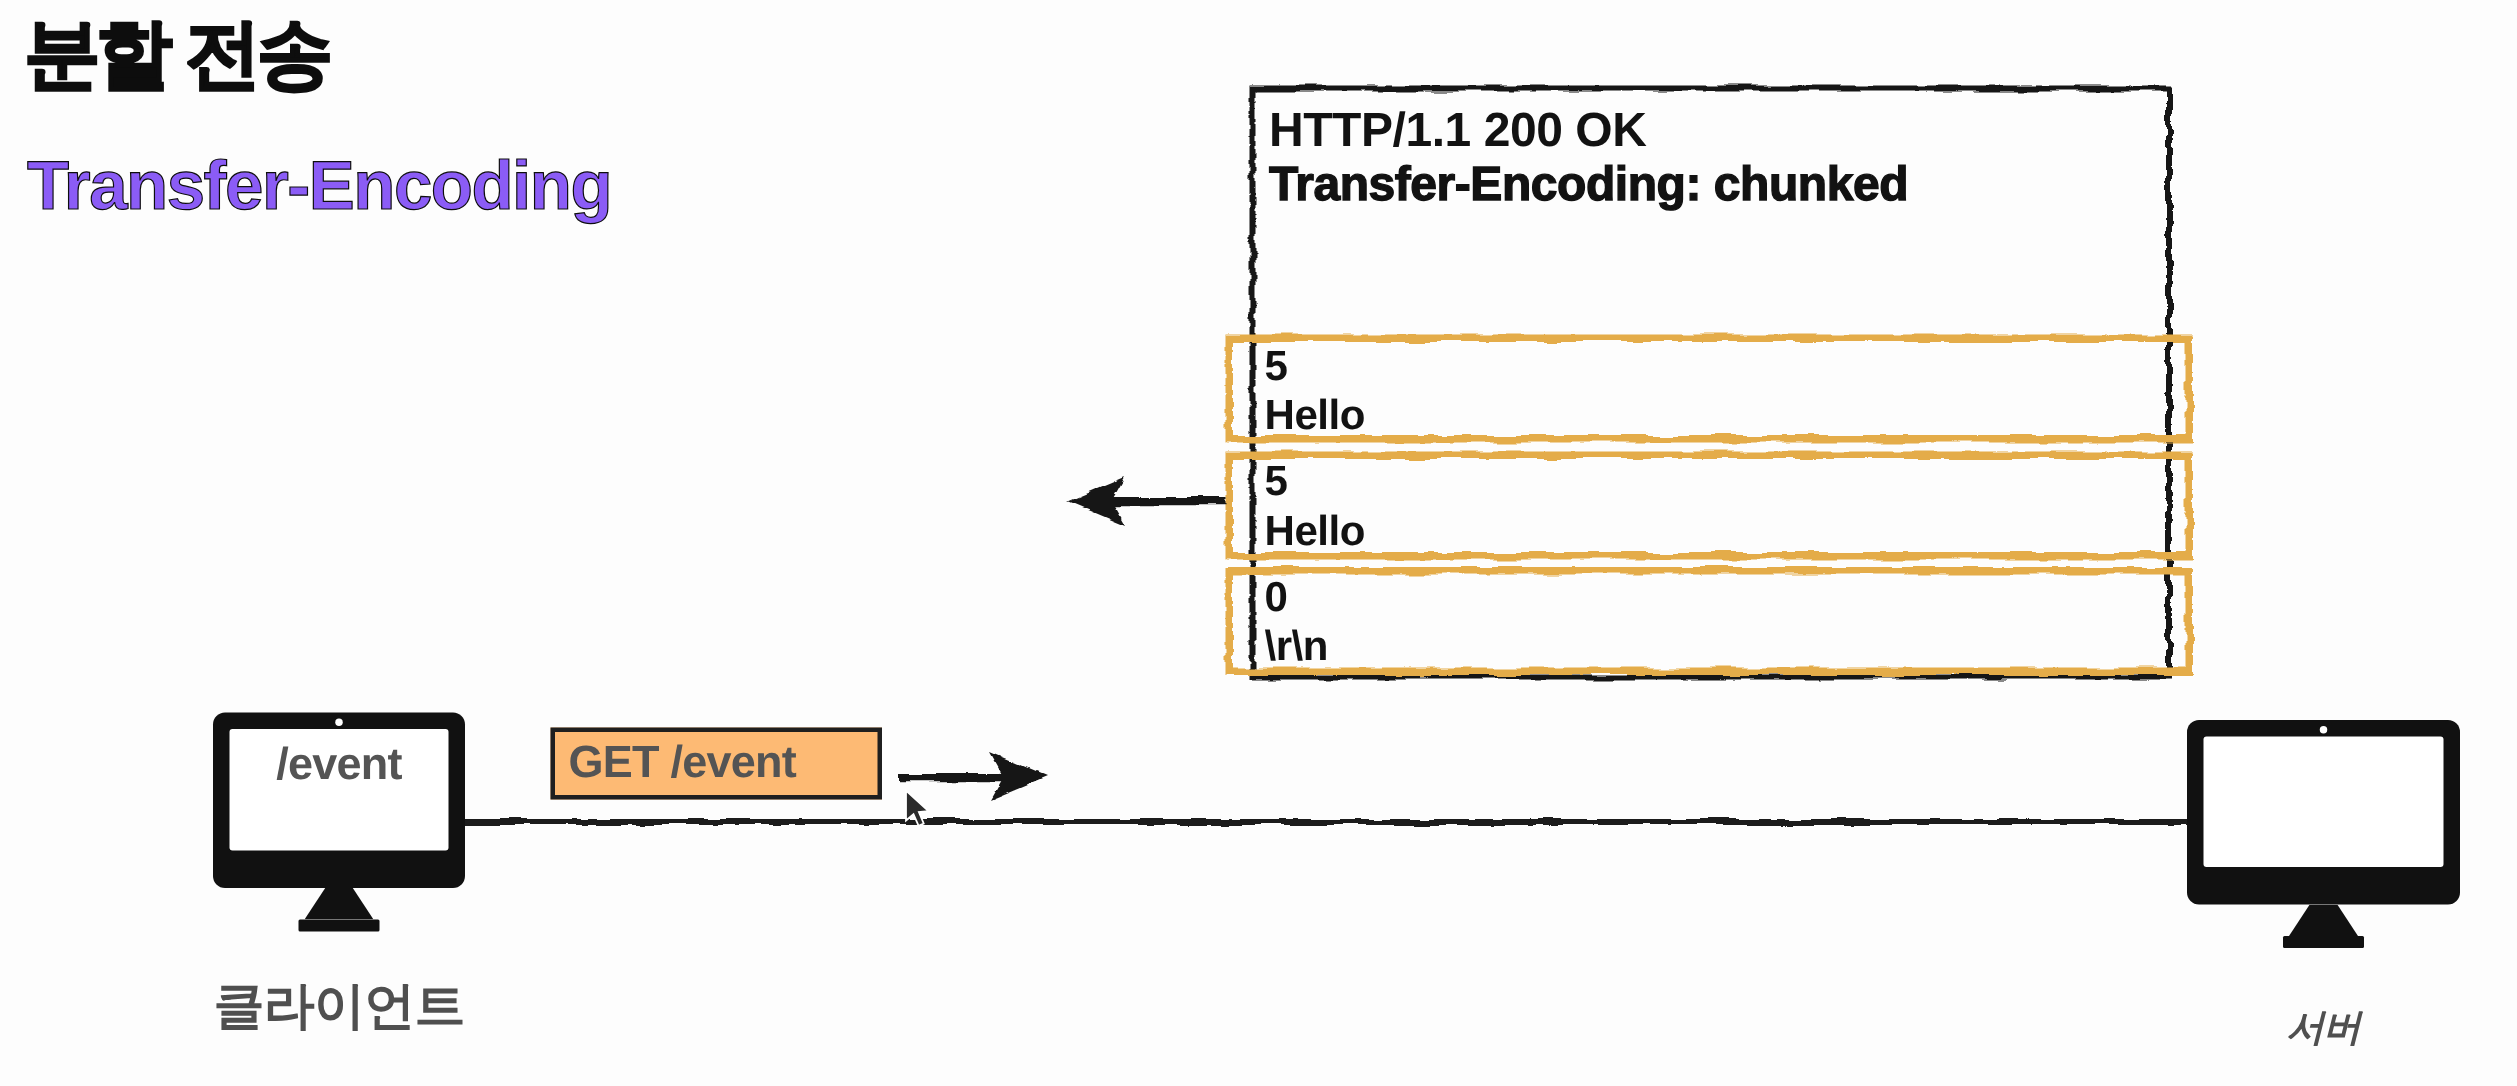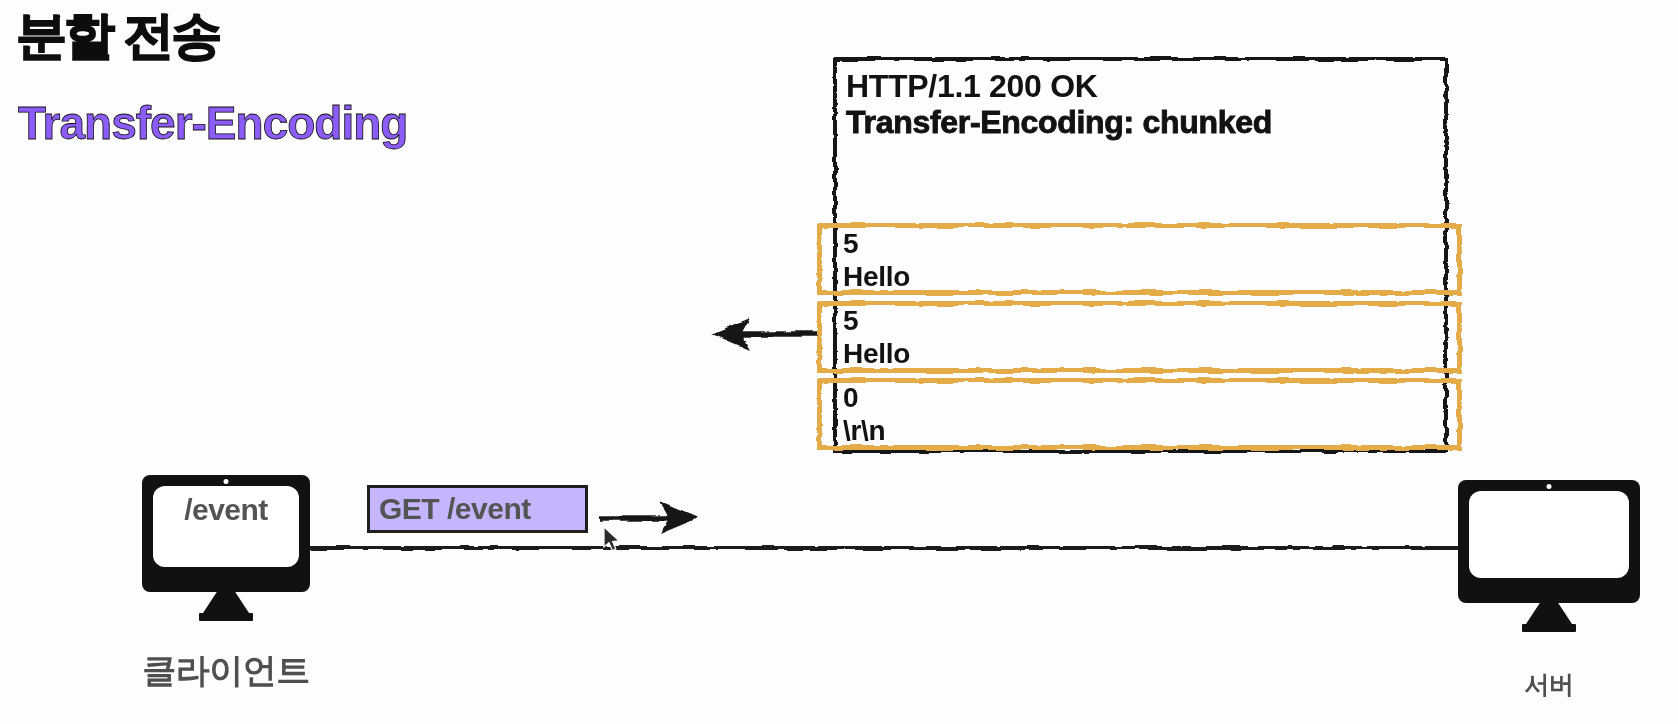--- a/index.html
+++ b/index.html
@@ -55,32 +55,32 @@
     font-size:28px; font-weight:bold; line-height:33px;
     color:#121212; letter-spacing:-0.3px;
   }
   .chunk-t0 { top:227px; }
   .chunk-t1 { top:304px; }
   .chunk-t2 { top:381px; }
 
   
   .get-box {
     left:367px; top:485px; width:221px; height:48px;
-    border:3px solid #1f1f1f; background:#c4b5fd;
+    border:3px solid #1f1f1f; background:#fdba74;
     display:flex; align-items:center; padding-left:9px;
     font-size:30px; font-weight:bold; color:#545454; letter-spacing:-0.5px;
   }
 
   
   .long-line { left:302px; top:546px; width:1158px; height:4px; background:#1c1c1c; }
 
   
   .monitor .frame { position:relative; background:#111; border-radius:8px; }
   .monitor .screen {
-    position:absolute; background:#fff; border-radius:12px;
+    position:absolute; background:#fff; border-radius:2px;
     left:11px; right:11px; top:11px; bottom:25px;
     display:flex; justify-content:center;
   }
   .monitor .cam {
     position:absolute; top:4px; left:50%; transform:translateX(-50%);
     width:5px; height:5px; border-radius:50%; background:#fff; z-index:2;
   }
   .monitor .neck {
     margin:0 auto; width:46px; height:21px; background:#111;
     clip-path:polygon(30% 0, 70% 0, 100% 100%, 0 100%);
@@ -91,21 +91,21 @@
   .server-monitor { left:1458px; top:480px; width:182px; }
   .server-monitor .frame { height:123px; }
   .screen-text {
     margin-top:7px; font-size:30px; font-weight:bold;
     color:#545454; letter-spacing:-0.5px;
   }
   .node-label {
     text-align:center; font-weight:bold; color:#4f4f4f; letter-spacing:-0.5px;
   }
   .client-label { left:132px; top:648px; width:188px; font-size:34px; }
-  .server-label { left:1458px; top:668px; width:182px; font-size:25px; }
+  .server-label { left:1458px; top:668px; width:182px; font-size:25px;font-style:italic; }
 
   svg.icon { display:block; overflow:visible; }
 </style>
 </head>
 <body>
 
 <svg width="0" height="0" style="position:absolute">
   <defs>
     <filter id="roughen" x="-8%" y="-20%" width="116%" height="140%">
       <feTurbulence type="fractalNoise" baseFrequency="0.035 0.12" numOctaves="3" seed="7" result="n"></feTurbulence>

